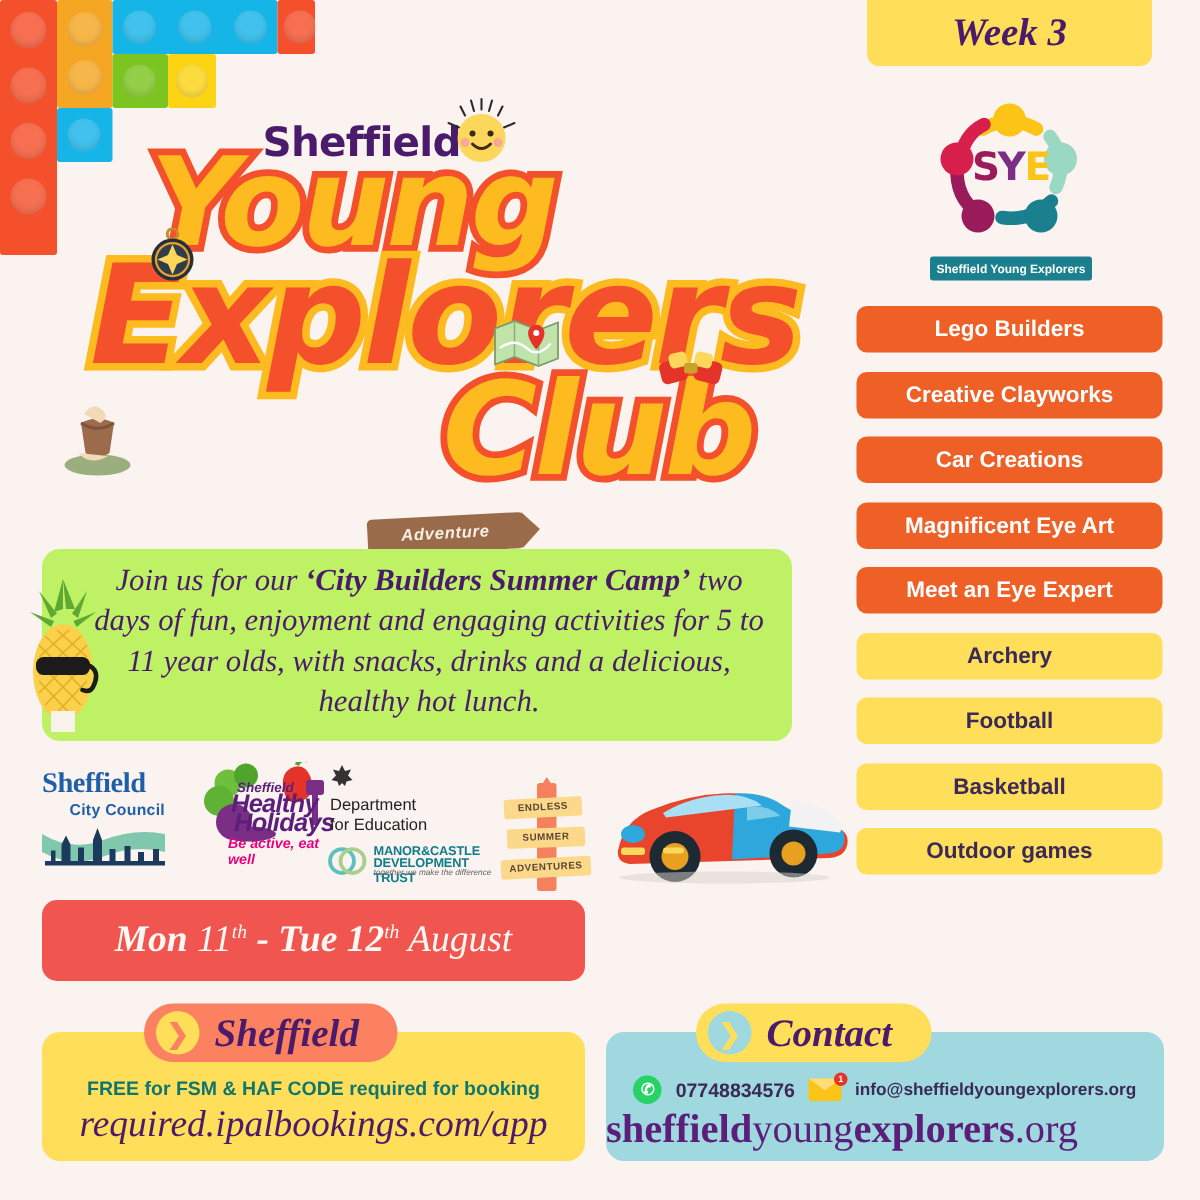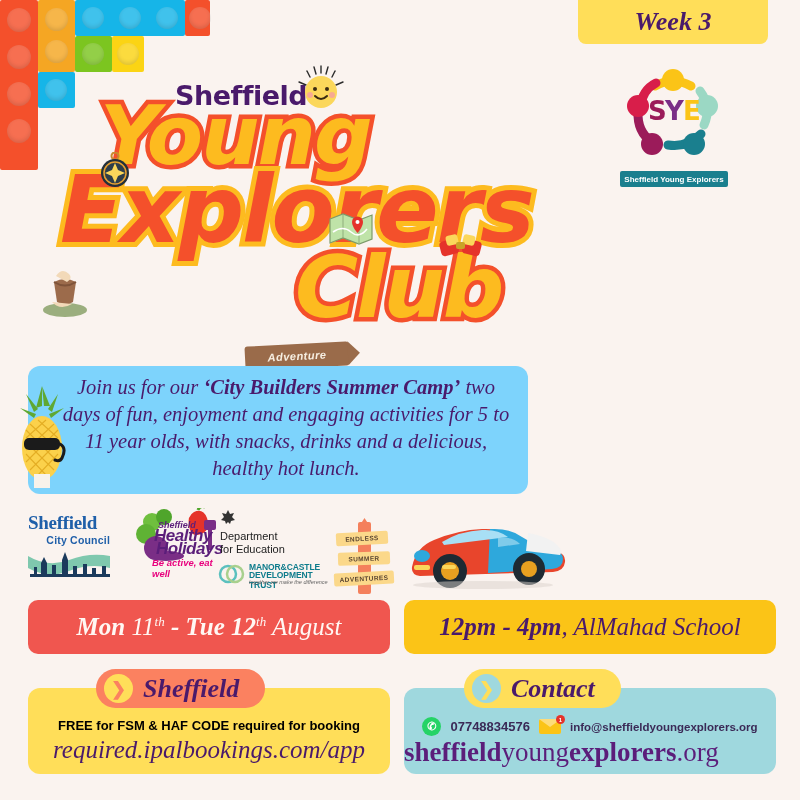--- a/index.html
+++ b/index.html
@@ -57,21 +57,21 @@
   }
   .adv-sign:after {
     content: ""; position: absolute; right: -11px; top: 0;
     border-left: 12px solid #9A6B4A;
     border-top: 12px solid transparent; border-bottom: 12px solid transparent;
   }
 
   
   .desc {
     position: absolute; left: 28px; top: 366px; width: 500px; height: 128px;
-    background: #7dd3fc; border-radius: 12px;
+    background: #bef264; border-radius: 12px;
     display: flex; align-items: center; justify-content: center;
     padding: 8px 18px 12px 34px;
   }
   .desc p {
     font-family: "Liberation Serif", serif; font-style: italic;
     font-size: 20.5px; line-height: 1.32; color: #4A1A6B; text-align: center;
   }
   .desc b { font-weight: bold; }
 
   
@@ -131,21 +131,21 @@
   .chev {
     width: 29px; height: 29px; border-radius: 50%;
     display: flex; align-items: center; justify-content: center;
     font-size: 18px; font-weight: bold; font-style: normal;
   }
   .chev-register { background: #FFDE59; color: #FB8160; }
   .chev-contact  { background: #9FD8DE; color: #FFDE59; }
 
   .reg-note {
     position: absolute; top: 30px; left: 0; width: 100%;
-    text-align: center; font-size: 13px; font-weight: bold; color: #000000;
+    text-align: center; font-size: 13px; font-weight: bold; color: #0f766e;
   }
   .reg-url {
     position: absolute; top: 48px; left: 0; width: 100%; text-align: center;
     font-family: "Liberation Serif", serif; font-style: italic;
     font-size: 25px; color: #4A1A6B;
   }
   .contact-row {
     position: absolute; top: 29px; left: 0; width: 100%;
     display: flex; align-items: center; justify-content: center; gap: 9px;
     font-size: 13px; font-weight: bold; color: #3B2A57;
@@ -384,23 +384,20 @@
       <circle cx="131" cy="64" r="8" fill="#E8A020"></circle>
     <ellipse cx="24" cy="51" rx="8" ry="6" fill="#2EA8DC"></ellipse>
     <rect x="16" y="60" width="16" height="5" rx="2" fill="#FBD75B"></rect>
     <rect x="44" y="60" width="14" height="4" rx="2" fill="#FBD75B"></rect>
     <ellipse cx="85" cy="80" rx="70" ry="4" fill="#D9D2CC" opacity=".5"></ellipse>
   </svg>
 
   <div class="bar bar-date">
     <span><b>Mon </b><span>11</span><sup>th</sup><b> - </b><b>Tue 12</b><sup>th</sup><span> August</span></span>
   </div>
-  <div class="bar bar-time">
-    <span><b>12pm - 4pm</b><span>, AlMahad School</span></span>
-  </div>
 
   <div class="panel panel-register">
     <div class="pill pill-register">
       <span class="chev chev-register">❯</span>
       <span>Sheffield</span>
     </div>
     <div class="reg-note">FREE for FSM &amp; HAF CODE required for booking</div>
     <div class="reg-url">required.ipalbookings.com/app</div>
   </div>
 
@@ -434,14 +431,25 @@
     <circle cx="89" cy="48" r="11" fill="#9BD8C4"></circle>
     <circle cx="76" cy="86" r="11" fill="#1A7F8E"></circle>
     <circle cx="34" cy="86" r="11" fill="#9B1B5A"></circle>
     <circle cx="20" cy="48" r="11" fill="#D81E4A"></circle>
     <text x="30" y="62" font-family="DejaVu Sans, sans-serif" font-size="26" font-weight="bold" fill="#9B1B5A">S</text>
     <text x="47" y="62" font-family="DejaVu Sans, sans-serif" font-size="26" font-weight="bold" fill="#7A2E86">Y</text>
     <text x="65" y="62" font-family="DejaVu Sans, sans-serif" font-size="26" font-weight="bold" fill="#FBC417">E</text>
   </svg>
   <div class="sye-badge">Sheffield Young Explorers</div>
 
+  <div class="act-list">
+    <div class="act orange">Lego Builders</div>
+    <div class="act orange">Creative Clayworks</div>
+    <div class="act orange">Car Creations</div>
+    <div class="act orange">Magnificent Eye Art</div>
+    <div class="act orange">Meet an Eye Expert</div>
+    <div class="act yellow">Archery</div>
+    <div class="act yellow">Football</div>
+    <div class="act yellow">Basketball</div>
+    <div class="act yellow">Outdoor games</div>
+  </div>
 
 </div>
 
 </body></html>

